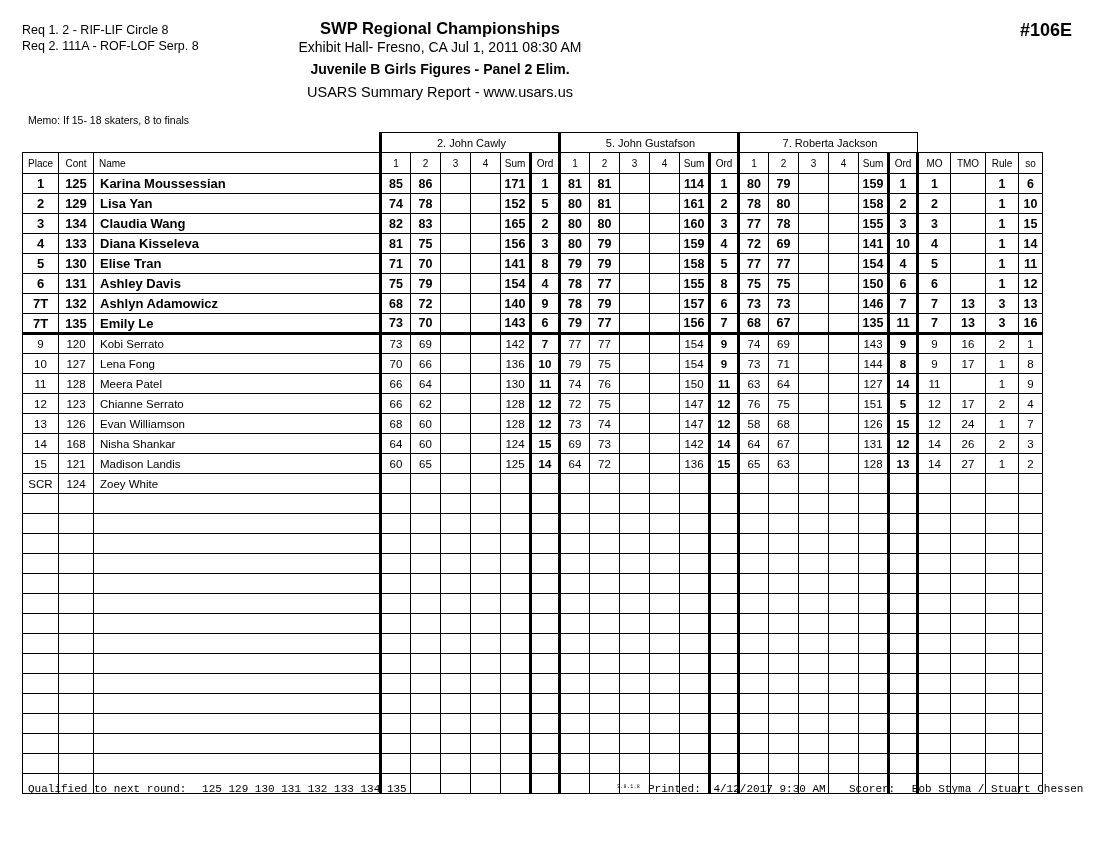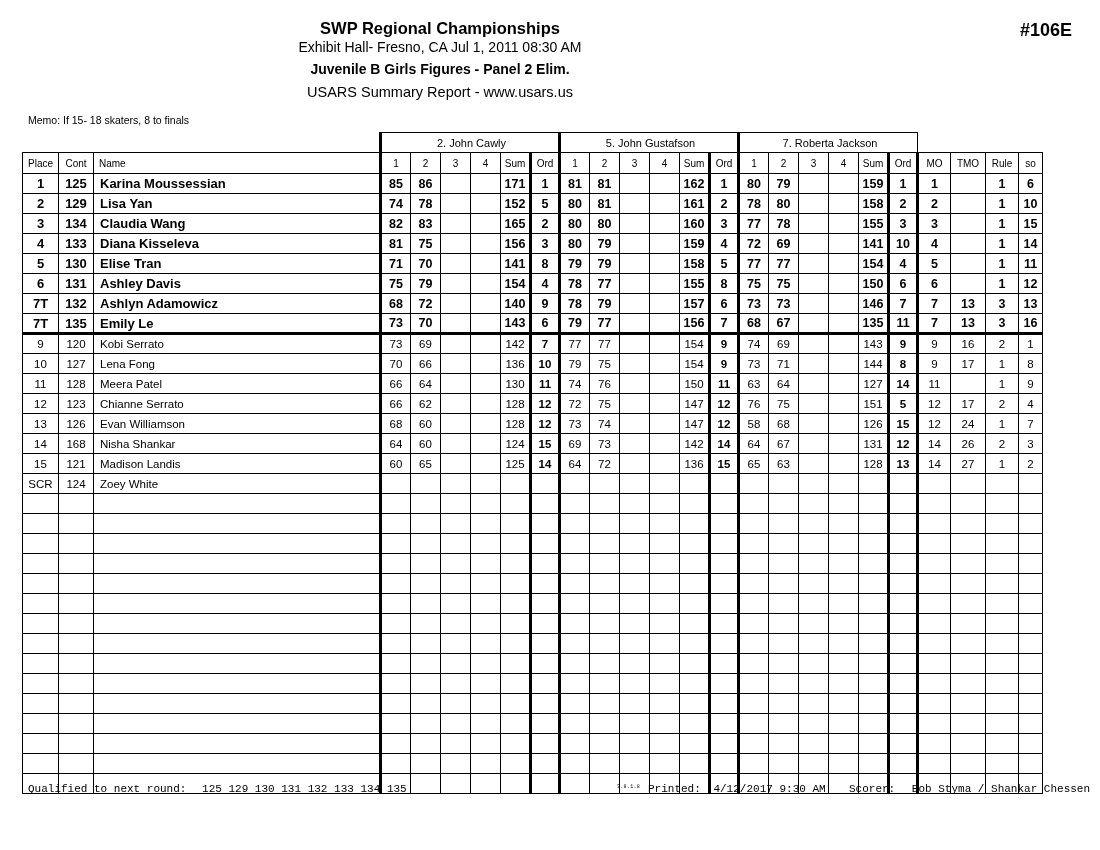--- a/index.html
+++ b/index.html
@@ -171,20 +171,24 @@
     top: 0;
     white-space: nowrap;
   }
   .f-scorer .lbl { margin-right: 10px; }
 </style>
 </head>
 <body>
 
 <div class="page">
 
+  <div class="reqs">
+    <div>Req  1.  2 - RIF-LIF Circle 8</div>
+    <div>Req  2.  111A - ROF-LOF Serp. 8</div>
+  </div>
 
   <div class="memo">Memo: If 15- 18 skaters, 8 to finals</div>
 
   <div class="titleblock">
     <div class="t-event">SWP Regional Championships</div>
     <div class="t-venue">Exhibit Hall-  Fresno, CA  Jul 1, 2011  08:30 AM</div>
     <div class="t-class">Juvenile B Girls Figures - Panel 2 Elim.</div>
     <div class="t-org">USARS Summary Report - www.usars.us</div>
   </div>
 
@@ -273,21 +277,21 @@
           <td class="thick-l">85</td>
           <td>86</td>
           <td></td>
           <td></td>
           <td>171</td>
           <td class="thick-l ord">1</td>
           <td class="thick-l">81</td>
           <td>81</td>
           <td></td>
           <td></td>
-          <td>162</td>
+          <td>114</td>
           <td class="thick-l ord">1</td>
           <td class="thick-l">80</td>
           <td>79</td>
           <td></td>
           <td></td>
           <td>159</td>
           <td class="thick-l ord">1</td>
           <td class="thick-l">1</td>
           <td></td>
           <td>1</td>
@@ -1111,16 +1115,16 @@
       <span class="lbl">Qualified to next round:</span>
       <span>125 129 130 131 132 133 134 135</span>
     </div>
     <div class="f-ver">3.8.1.8</div>
     <div class="f-printed">
       <span class="lbl">Printed:</span>
       <span>4/12/2017  9:30 AM</span>
     </div>
     <div class="f-scorer">
       <span class="lbl">Scorer:</span>
-      <span>Bob Styma / Shankar Chessen</span>
+      <span>Bob Styma / Stuart Chessen</span>
     </div>
   </div>
 </div>
 
 </body></html>

